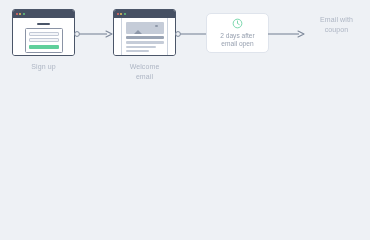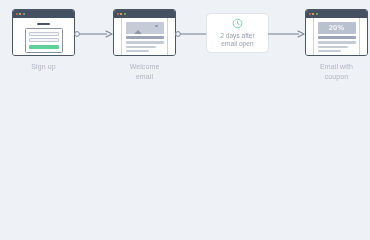--- a/index.html
+++ b/index.html
@@ -302,42 +302,19 @@
       <div>email open</div>
     </div>
   </div>
 
   <svg class="conn conn-3" viewBox="0 0 38 10">
     <line x1="0" y1="5" x2="31" y2="5" stroke="#7c8799" stroke-width="1.1"></line>
     <path d="M30 2 L36 5 L30 8" fill="none" stroke="#7c8799" stroke-width="1.1" stroke-linecap="round" stroke-linejoin="round"></path>
   </svg>
 
   <div class="node node-4">
-    <div class="win">
-      <div class="win-bar">
-        <span class="dot dot-r"></span>
-        <span class="dot dot-y"></span>
-        <span class="dot dot-g"></span>
-      </div>
-      <div class="win-body">
-        <div class="mail-cols">
-          <div class="mail-side"></div>
-          <div class="mail-main">
-            <div class="mail-hero coupon">
-              <span class="coupon-text">20%</span>
-            </div>
-            <div class="mail-line thick"></div>
-            <div class="mail-line"></div>
-            <div class="mail-line w80"></div>
-            <div class="mail-line w62"></div>
-            <div class="mail-btn"></div>
-          </div>
-          <div class="mail-side right"></div>
-        </div>
-      </div>
-    </div>
     <div class="caption">
       <div>Email with</div>
       <div>coupon</div>
     </div>
   </div>
 
 </div>
 
 </body></html>

